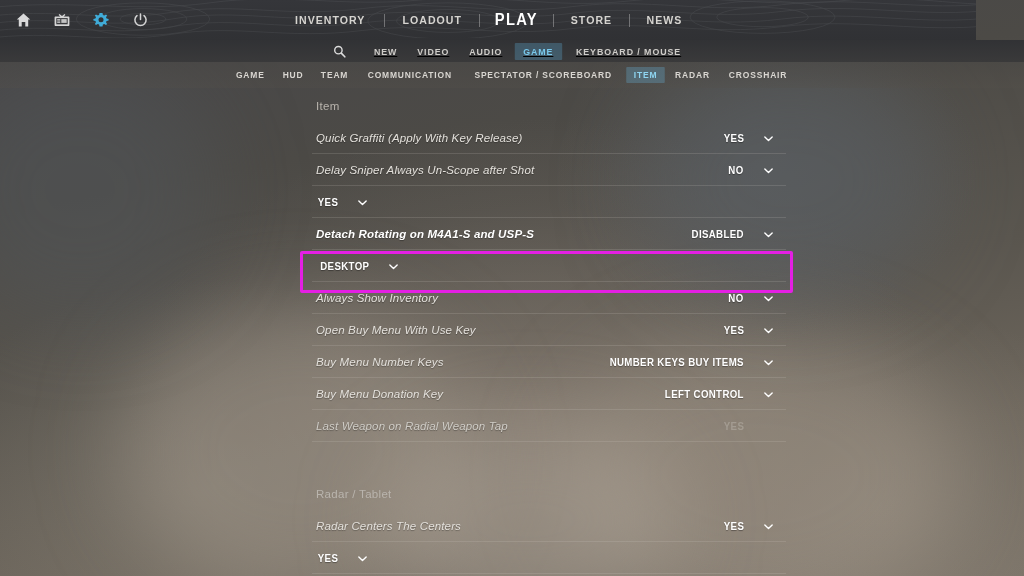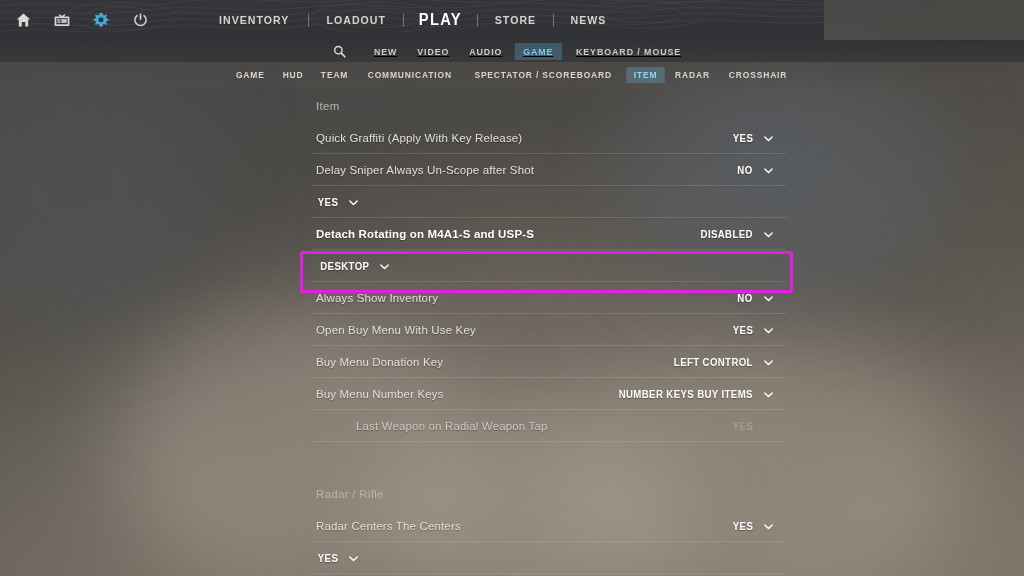--- a/index.html
+++ b/index.html
@@ -31,21 +31,21 @@
     position: absolute;
     border-radius: 50%;
     filter: blur(42px);
     pointer-events: none;
   }
 
   
   .topbar {
     position: absolute;
     top: 0; left: 0;
-    width: 824px;
+    width: 976px;
     height: 40px;
     background: linear-gradient(180deg, #35363a 0%, #303134 100%);
     overflow: hidden;
     z-index: 20;
   }
   .topo {
     position: absolute;
     inset: 0;
     opacity: 0.5;
   }
@@ -211,34 +211,34 @@
     background: rgba(216,212,204,0.16);
   }
 
   .row-label {
     color: #e3e0db;
     font-size: 11.5px;
     font-weight: 400;
     letter-spacing: 0.15px;
     flex: 1;
     text-shadow: 0 1px 1px rgba(0,0,0,0.30);
+    font-style: italic;
   }
   .row.emphasis .row-label {
     color: #ffffff;
     font-weight: 700;
   }
   .row.disabled .row-label {
     color: #cfccc6;
-    margin-left: 40px;
   }
 
   .row-value {
     display: flex;
     align-items: flex-end;
-    gap: 10px;
+    gap: 19px;
     padding-right: 20px;
   }
   .value-text {
     color: #ffffff;
     font-size: 10.5px;
     font-weight: 700;
     letter-spacing: 0.4px;
     text-transform: uppercase;
     transform: scaleX(0.92);
     transform-origin: right center;
@@ -438,52 +438,52 @@
       <div class="row-label">Open Buy Menu With Use Key</div>
       <div class="row-value">
         <span class="value-text">YES</span>
         <svg class="chev" viewBox="0 0 12 12">
             <path d="M2 4.3 L6 8.3 L10 4.3" fill="none" stroke="#ffffff" stroke-width="1.5" stroke-linecap="round" stroke-linejoin="round"></path>
           </svg>
       </div>
     </div>
 
     <div class="row">
+      <div class="row-label">Buy Menu Number Keys</div>
+      <div class="row-value">
+        <span class="value-text">NUMBER KEYS BUY ITEMS</span>
+        <svg class="chev" viewBox="0 0 12 12">
+            <path d="M2 4.3 L6 8.3 L10 4.3" fill="none" stroke="#ffffff" stroke-width="1.5" stroke-linecap="round" stroke-linejoin="round"></path>
+          </svg>
+      </div>
+    </div>
+
+    <div class="row">
       <div class="row-label">Buy Menu Donation Key</div>
       <div class="row-value">
         <span class="value-text">LEFT CONTROL</span>
-        <svg class="chev" viewBox="0 0 12 12">
-            <path d="M2 4.3 L6 8.3 L10 4.3" fill="none" stroke="#ffffff" stroke-width="1.5" stroke-linecap="round" stroke-linejoin="round"></path>
-          </svg>
-      </div>
-    </div>
-
-    <div class="row">
-      <div class="row-label">Buy Menu Number Keys</div>
-      <div class="row-value">
-        <span class="value-text">NUMBER KEYS BUY ITEMS</span>
         <svg class="chev" viewBox="0 0 12 12">
             <path d="M2 4.3 L6 8.3 L10 4.3" fill="none" stroke="#ffffff" stroke-width="1.5" stroke-linecap="round" stroke-linejoin="round"></path>
           </svg>
       </div>
     </div>
 
     <div class="row disabled">
       <div class="row-label">Last Weapon on Radial Weapon Tap</div>
       <div class="row-value">
         <span class="value-text">YES</span>
         <svg class="chev" viewBox="0 0 12 12">
             <path d="M2 4.3 L6 8.3 L10 4.3" fill="none" stroke="#ffffff" stroke-width="1.5" stroke-linecap="round" stroke-linejoin="round"></path>
           </svg>
       </div>
     </div>
 
     <div class="spacer"></div>
 
-    <div class="section-title">Radar / Rifle</div>
+    <div class="section-title">Radar / Tablet</div>
 
     <div class="row">
       <div class="row-label">Radar Centers The Centers</div>
       <div class="row-value">
         <span class="value-text">YES</span>
         <svg class="chev" viewBox="0 0 12 12">
             <path d="M2 4.3 L6 8.3 L10 4.3" fill="none" stroke="#ffffff" stroke-width="1.5" stroke-linecap="round" stroke-linejoin="round"></path>
           </svg>
       </div>
     </div>

